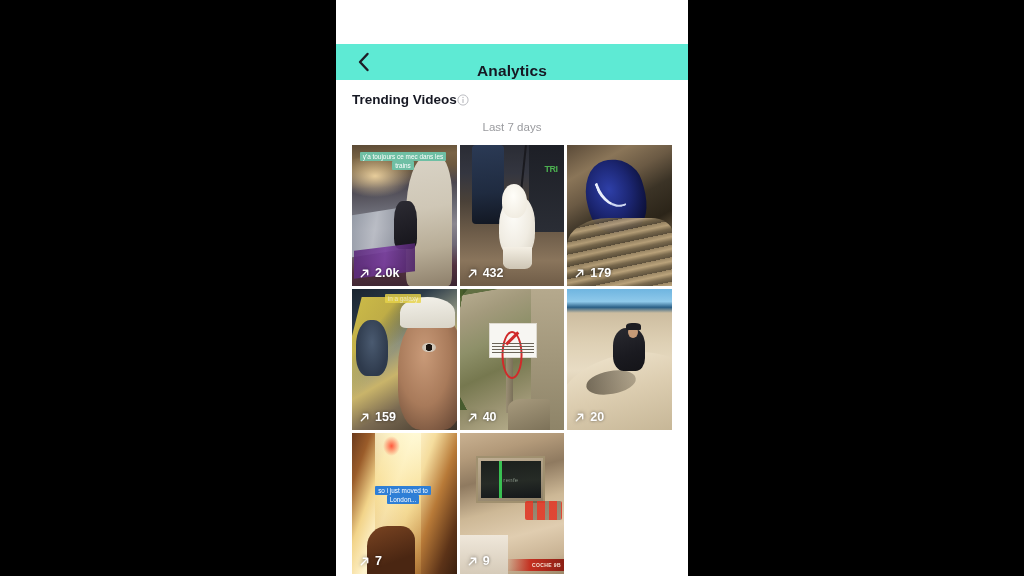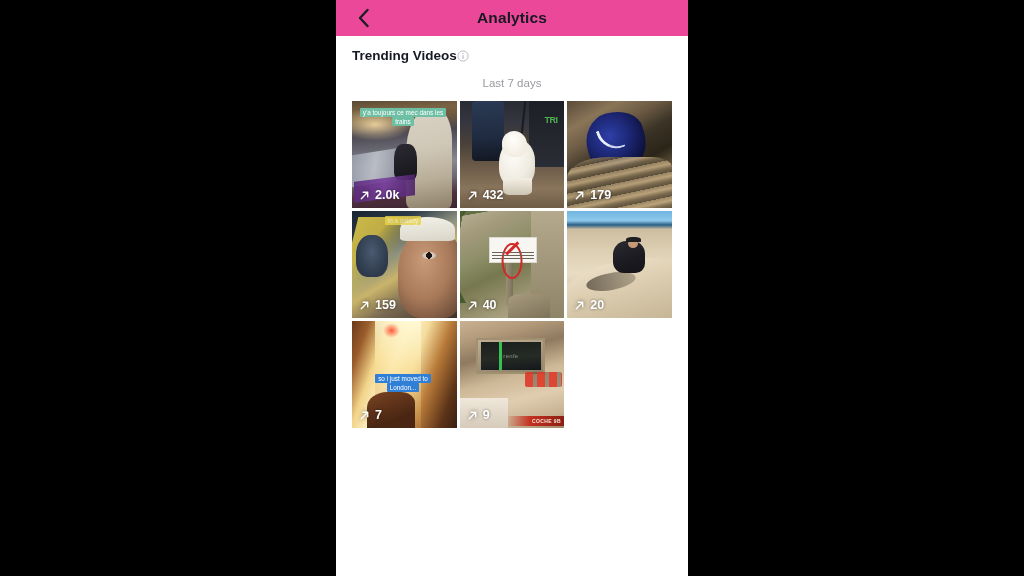--- a/index.html
+++ b/index.html
@@ -13,22 +13,23 @@
   
   #phone {
     position:absolute; left:336px; top:0;
     width:352px; height:576px;
     background:#ffffff; overflow:hidden;
   }
 
   
   .header {
     position:relative; height:36px;
-    display:flex; align-items:center; justify-content:center;
-    background:#ec4899;
+    display:flex; align-items:flex-end; justify-content:center;
+    background:#5eead4;
+    margin-top:44px;
   }
   .back-btn {
     position:absolute; left:16px; top:50%;
     transform:translateY(-50%);
     width:22px; height:22px;
     display:flex; align-items:center; justify-content:center;
     cursor:pointer;
   }
   .back-btn svg { display:block; }
   .header-title {
@@ -78,21 +79,21 @@
   
   .grid {
     margin-top:12px;
     display:grid;
     grid-template-columns:repeat(3, 1fr);
     gap:3px;
     padding:0 16px;
   }
   .cell {
     position:relative;
-    width:100%; height:107px;
+    width:100%; height:141px;
     overflow:hidden;
     background:#555;
     cursor:pointer;
   }
   .cell .art { position:absolute; inset:0; }
 
   
   .views {
     position:absolute; left:7px; bottom:6px;
     display:flex; align-items:center; gap:5px;

